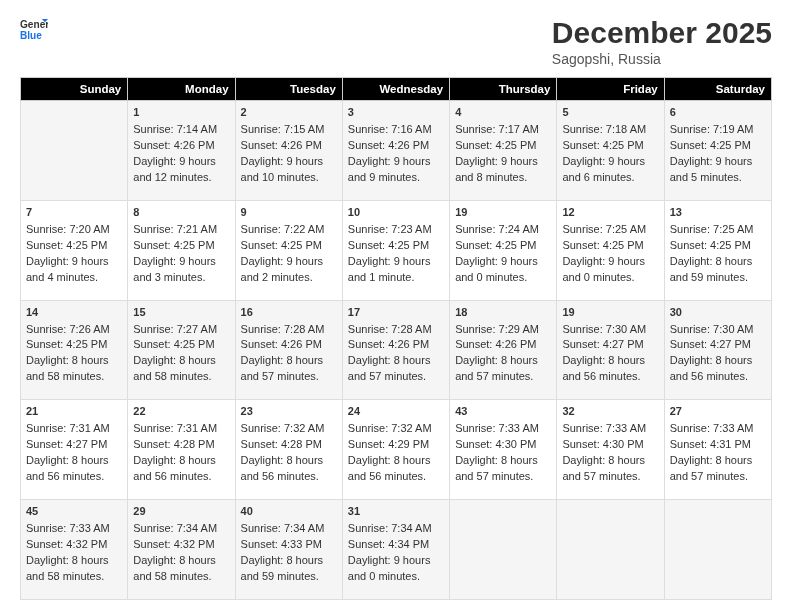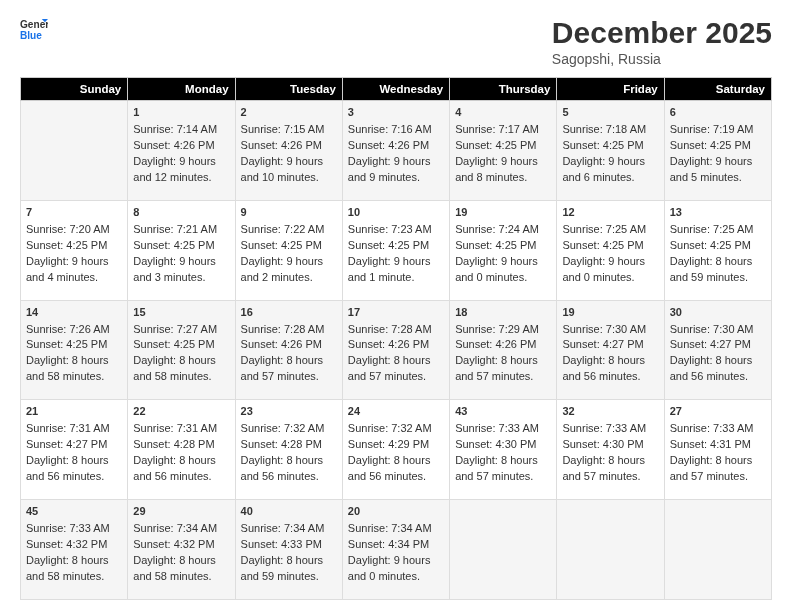--- a/index.html
+++ b/index.html
@@ -152,20 +152,20 @@
           <td><span class="day-num">23</span><span class="day-info">Sunrise: 7:32 AM<br>Sunset: 4:28 PM<br>Daylight: 8 hours and 56 minutes.</span></td>
           <td><span class="day-num">24</span><span class="day-info">Sunrise: 7:32 AM<br>Sunset: 4:29 PM<br>Daylight: 8 hours and 56 minutes.</span></td>
           <td><span class="day-num">43</span><span class="day-info">Sunrise: 7:33 AM<br>Sunset: 4:30 PM<br>Daylight: 8 hours and 57 minutes.</span></td>
           <td><span class="day-num">32</span><span class="day-info">Sunrise: 7:33 AM<br>Sunset: 4:30 PM<br>Daylight: 8 hours and 57 minutes.</span></td>
           <td><span class="day-num">27</span><span class="day-info">Sunrise: 7:33 AM<br>Sunset: 4:31 PM<br>Daylight: 8 hours and 57 minutes.</span></td>
         </tr>
         <tr>
           <td><span class="day-num">45</span><span class="day-info">Sunrise: 7:33 AM<br>Sunset: 4:32 PM<br>Daylight: 8 hours and 58 minutes.</span></td>
           <td><span class="day-num">29</span><span class="day-info">Sunrise: 7:34 AM<br>Sunset: 4:32 PM<br>Daylight: 8 hours and 58 minutes.</span></td>
           <td><span class="day-num">40</span><span class="day-info">Sunrise: 7:34 AM<br>Sunset: 4:33 PM<br>Daylight: 8 hours and 59 minutes.</span></td>
-          <td><span class="day-num">20</span><span class="day-info">Sunrise: 7:34 AM<br>Sunset: 4:34 PM<br>Daylight: 9 hours and 0 minutes.</span></td>
+          <td><span class="day-num">31</span><span class="day-info">Sunrise: 7:34 AM<br>Sunset: 4:34 PM<br>Daylight: 9 hours and 0 minutes.</span></td>
           <td class="empty"></td>
           <td class="empty"></td>
           <td class="empty"></td>
         </tr>
       </tbody>
   </table>
 </div>
 
 </body></html>

